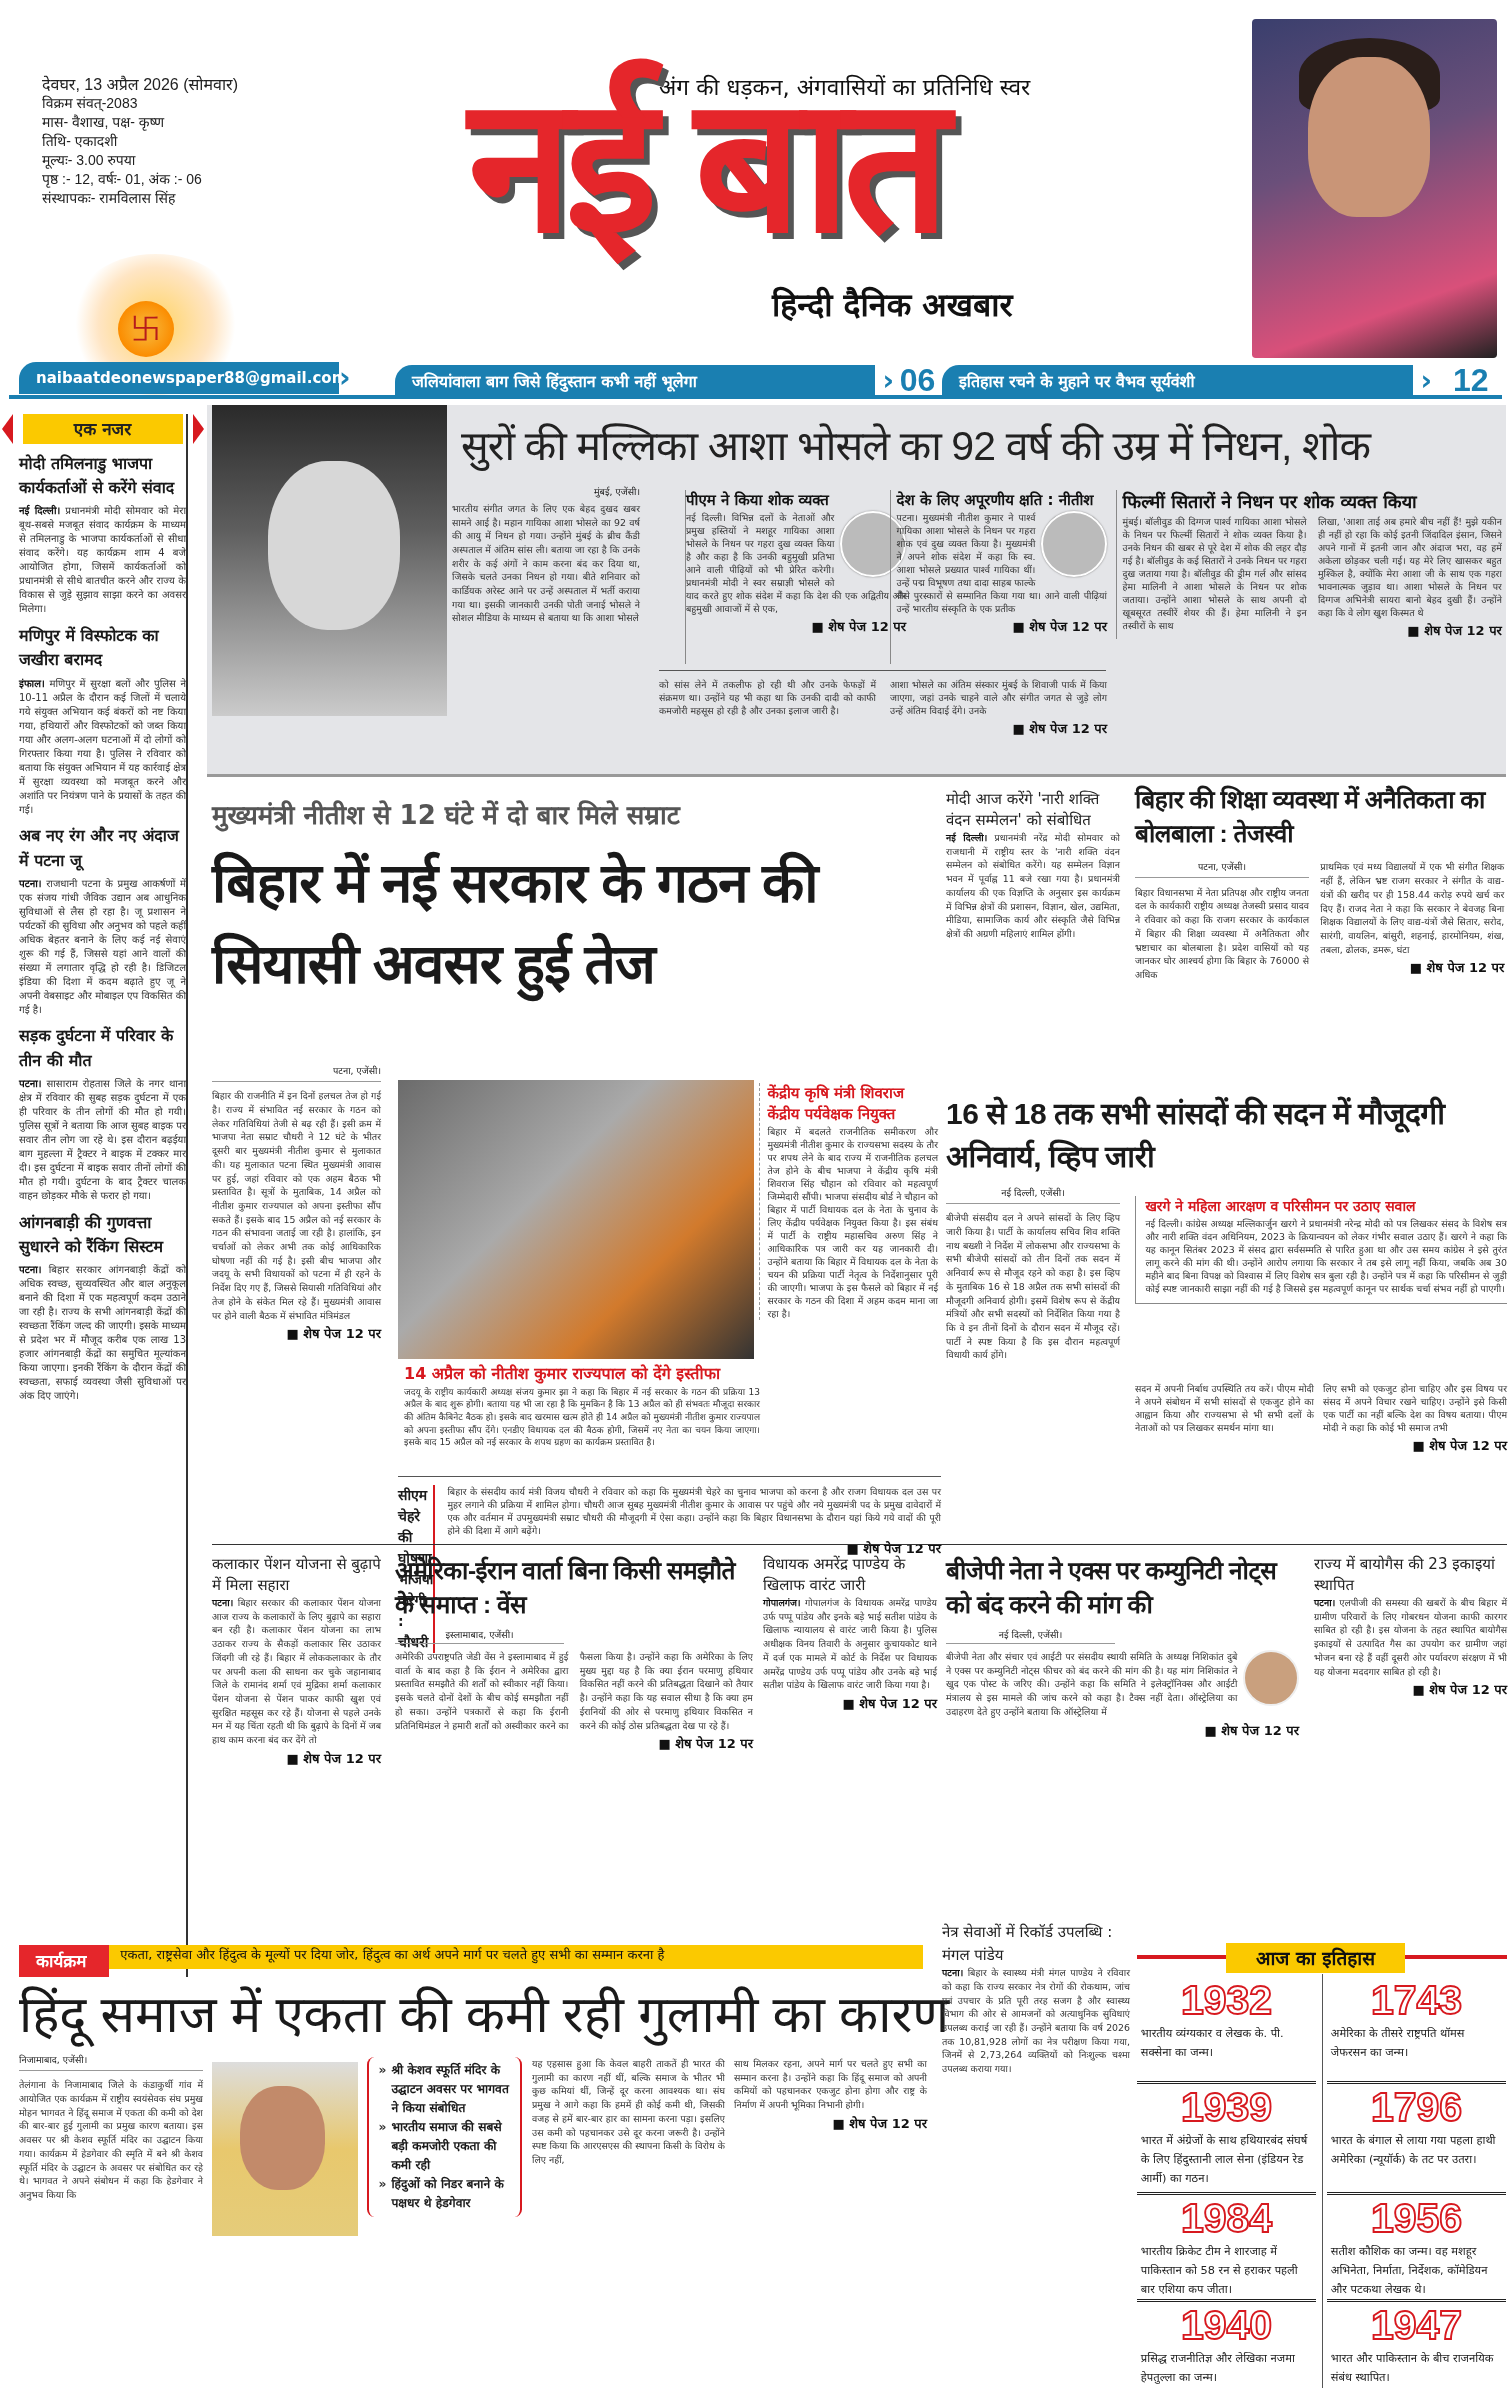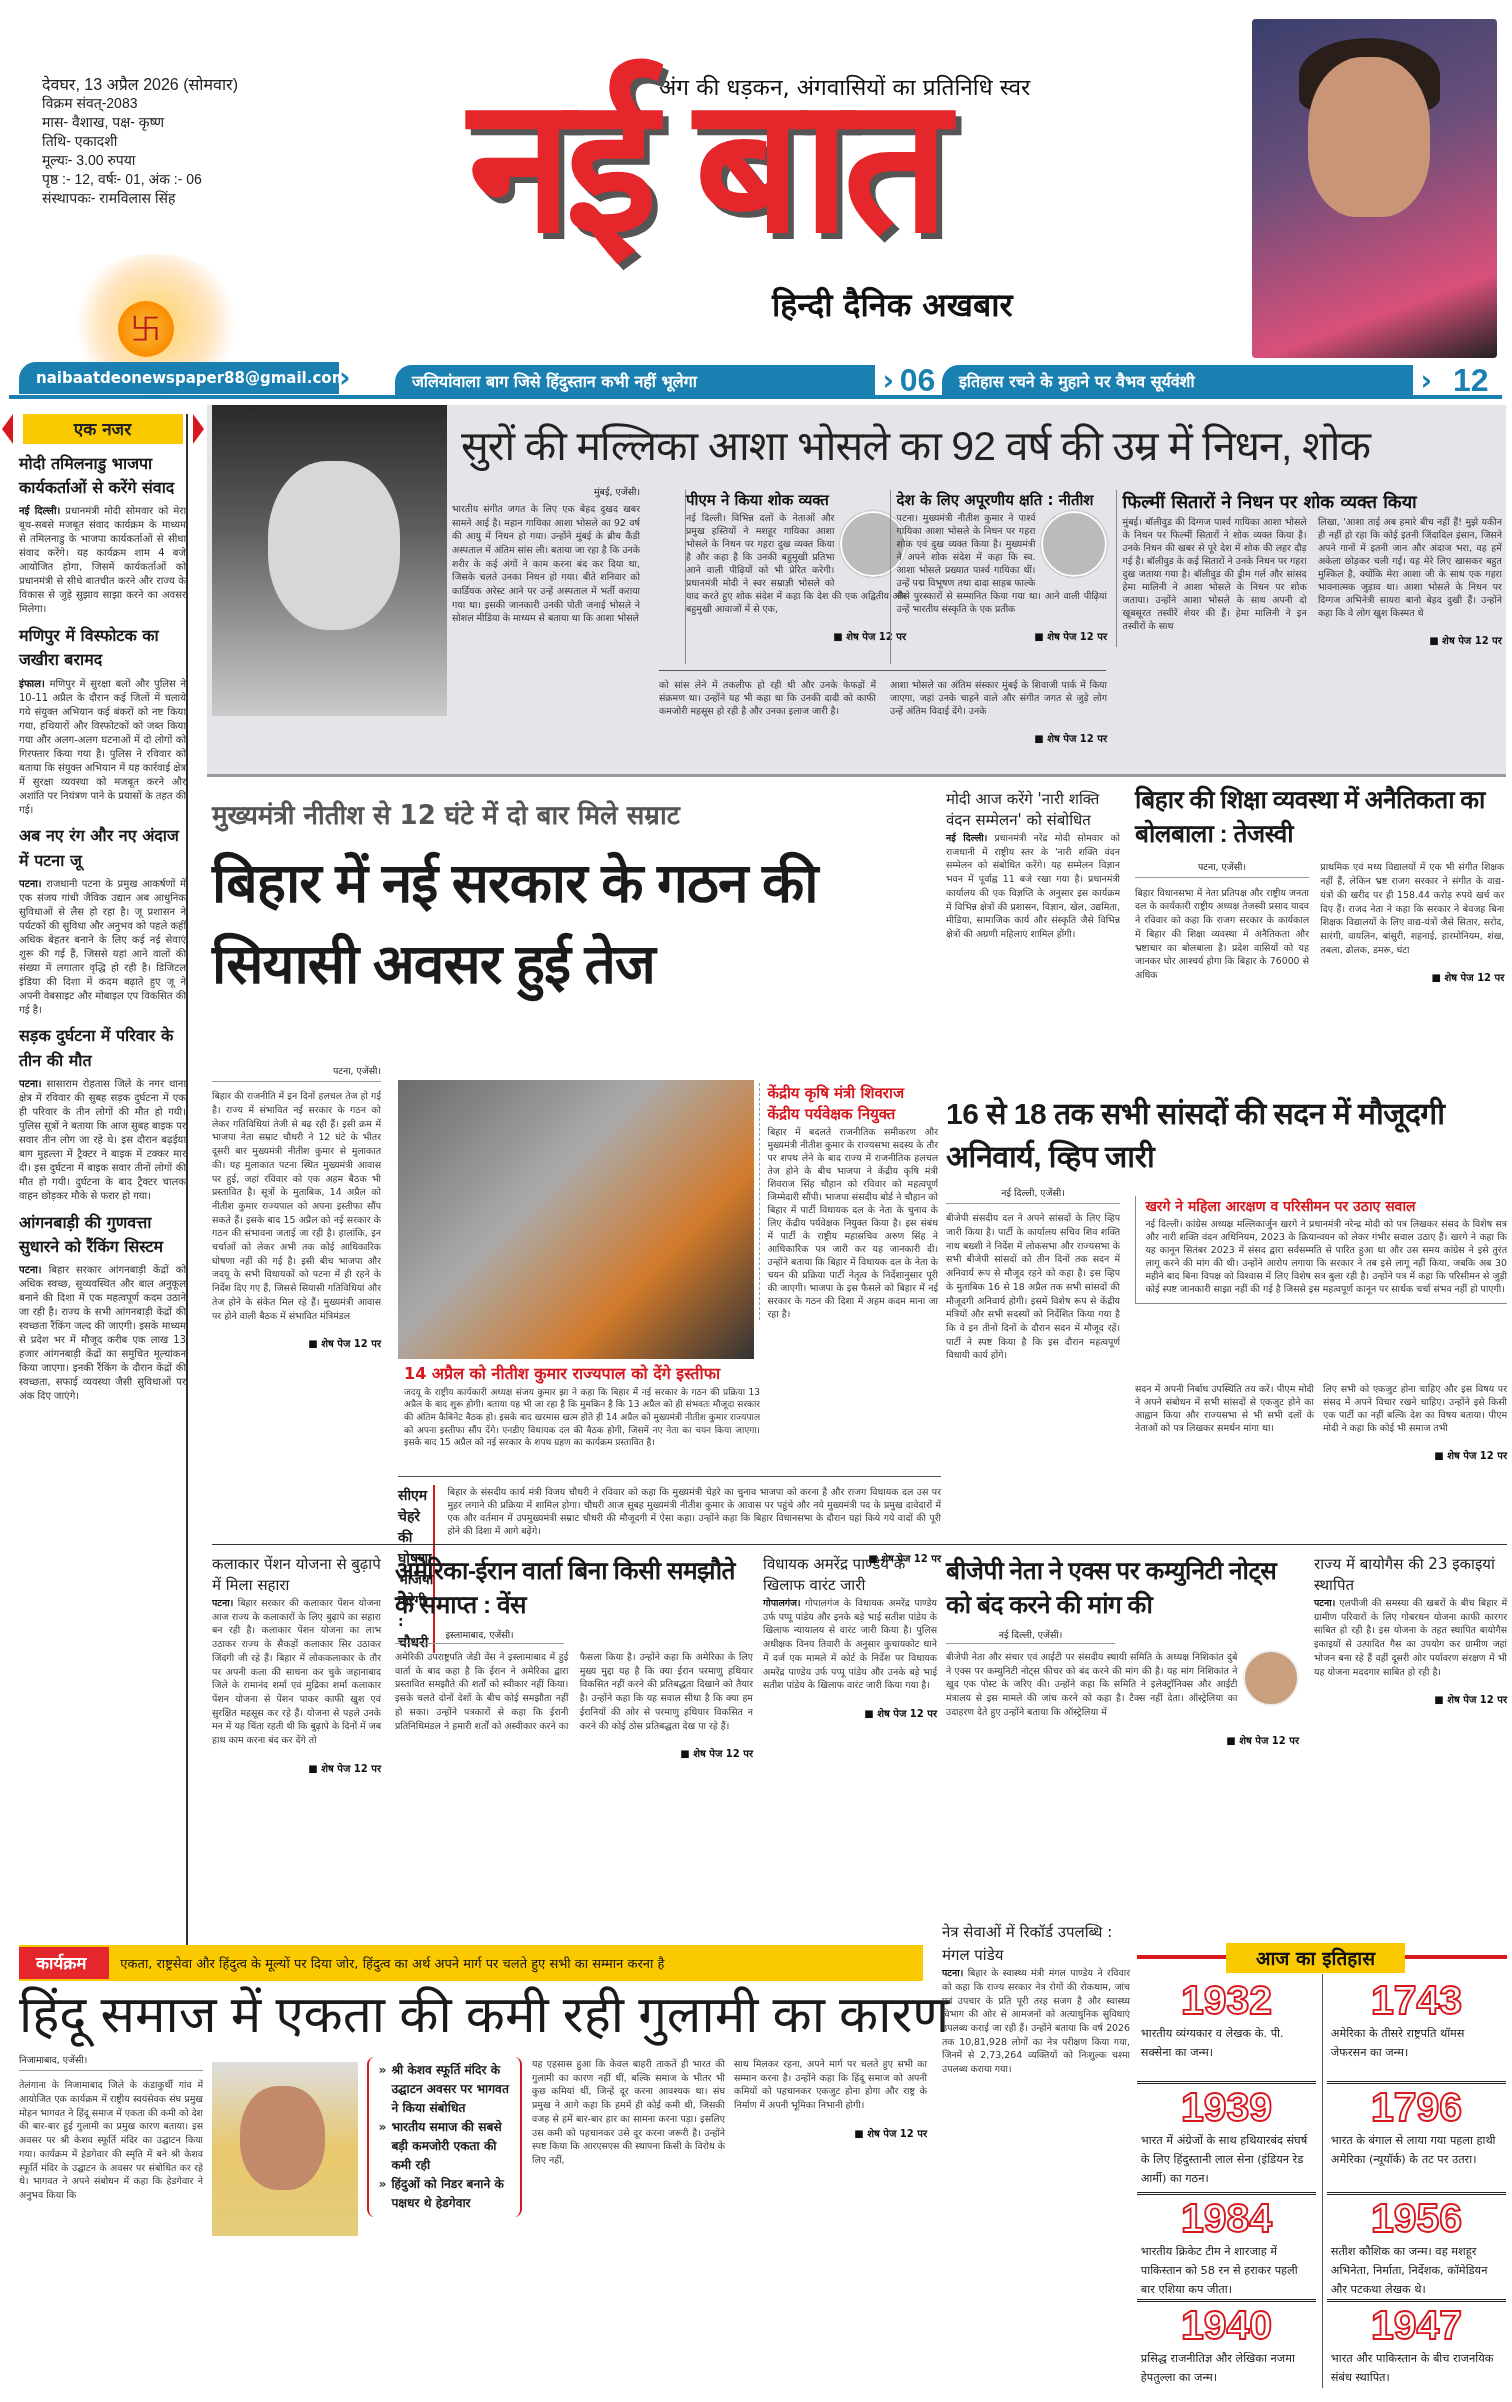--- a/index.html
+++ b/index.html
@@ -1,21 +1,21 @@
 <!DOCTYPE html>
 <html style="font-size:15px"><head>
 <meta charset="utf-8">
 <style>
 *{box-sizing:border-box;margin:0;padding:0}
 body{width:1512px;height:2402px;background:#fff;font-family:"DejaVu Sans","Liberation Sans",sans-serif;color:#222;position:relative;overflow:hidden}
 .abs{position:absolute}
 .txt{font-size:10px;line-height:14px;color:#333;text-align:justify}
 .txt b{color:#111}
 .hd{font-family:"Liberation Sans",sans-serif;font-weight:bold;color:#1a1a1a;letter-spacing:-0.5px}
-.cont{font-size:10px;font-weight:bold;color:#111;text-align:right;margin-top:14px}
+.cont{font-size:13px;font-weight:bold;color:#111;text-align:right;margin-top:2px}
 .cont::before{content:"\25A0  ";}
 
 #meta{left:42px;top:75px;font-size:14px;line-height:19px;color:#222;font-family:"Liberation Sans",sans-serif}
 #meta div:first-child{font-size:16px}
 #logo{left:282px;top:66px;width:847px;height:217px}
 #logo .name{font-family:"Liberation Sans",sans-serif;font-weight:bold;font-size:188px;line-height:198px;color:#e5262b;text-shadow:5.6px 5.6px 0 #555;letter-spacing:-7.5px;text-align:center}
 #tagline{left:659px;top:71px;font-size:22.6px;font-weight:normal;color:#111}
 #subtitle{left:772px;top:282px;font-size:32px;font-weight:bold;color:#111}
 #swastik{left:118px;top:301px;width:56px;height:56px;border-radius:50%;background:radial-gradient(circle,#f9a825 30%,#fb8c00 70%,#fff 100%);display:flex;align-items:center;justify-content:center;font-size:28px;color:#b71c1c}
 #sun{left:66px;top:254px;width:179px;height:141px;border-radius:50%;background:radial-gradient(circle,rgba(255,200,60,.8),rgba(255,170,60,.3) 50%,rgba(255,255,255,0) 70%)}
@@ -47,21 +47,21 @@
 #mainphoto{left:398px;top:1080px;width:356px;height:279px;background:linear-gradient(135deg,#6b6b6b,#aaa 40%,#d27a2c 70%,#333)}
 .redhead{color:#d7191f;font-weight:bold}
 
 #itihas{left:1137px;top:1949px;width:370px;height:443px}
 .it-title{position:absolute;left:89px;top:-5.6px;width:179px;height:30px;background:#fbc900;text-align:center;font-size:19px;font-weight:bold;line-height:30px;color:#111;z-index:2}
 .it-bar{position:absolute;left:0;top:5.6px;width:370px;height:4.7px;background:#d7191f}
 .it-cell{position:absolute;width:179px;text-align:center}
 .it-year{font-size:41px;font-weight:bold;color:#fff;-webkit-text-stroke:1.9px #d7191f;font-family:"Liberation Sans",sans-serif;line-height:47px}
 .it-text{font-size:11.3px;line-height:19px;color:#222;text-align:left;padding:0 3.8px}
 
-#karybar{left:19px;top:1945px;width:904px;height:36px;background:#fbc900;display:flex;align-items:center}
+#karybar{left:19px;top:1945px;width:904px;height:24px;background:#fbc900;display:flex;}
 #karybar .tag{background:#e5262b;color:#fff;font-weight:bold;font-size:17px;height:32px;line-height:32px;padding:0 17px;width:90px}
 #karybar .msg{font-size:13px;font-weight:normal;color:#111;padding-left:11.3px}
 #hinduhead{left:19px;top:1977px;font-size:51px;color:#1a1a1a;font-family:"Liberation Sans",sans-serif}
 #bhagwat{left:212px;top:2062px;width:146px;height:174px;background:linear-gradient(180deg,#ddd 0%,#e8c86d 50%,#e5cc7a 100%)}
 #bhagwat .f{position:absolute;left:28px;top:23.5px;width:85px;height:104px;border-radius:45%;background:#c28a6a}
 #bullets{left:367px;top:2057px;width:155px;border-left:2.8px solid #d7191f;border-right:2.8px solid #d7191f;border-radius:7.5px;padding:3.8px 9.4px;font-size:12.2px;line-height:19px;font-weight:bold;color:#1a1a1a}
 #bullets li{list-style:none;position:relative;padding-left:13px}
 #bullets li::before{content:"\00BB";position:absolute;left:0;color:#333}
 </style>
 </head>

